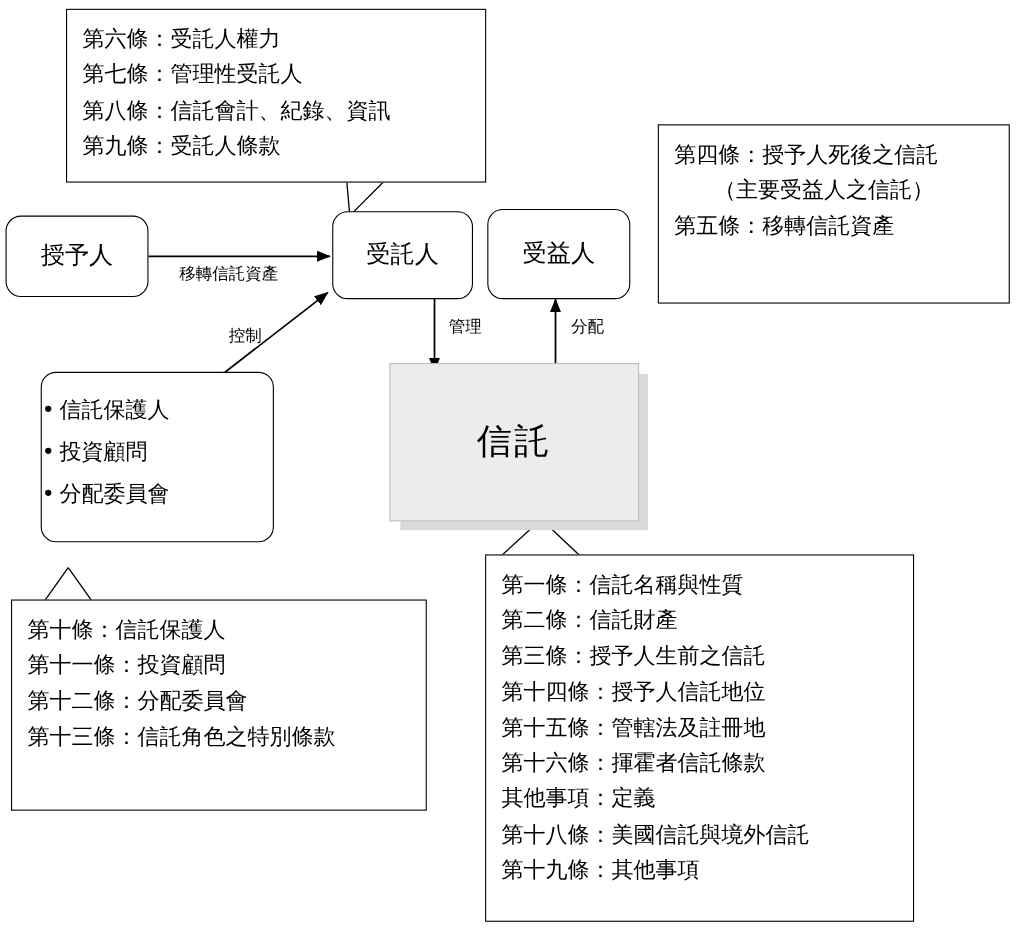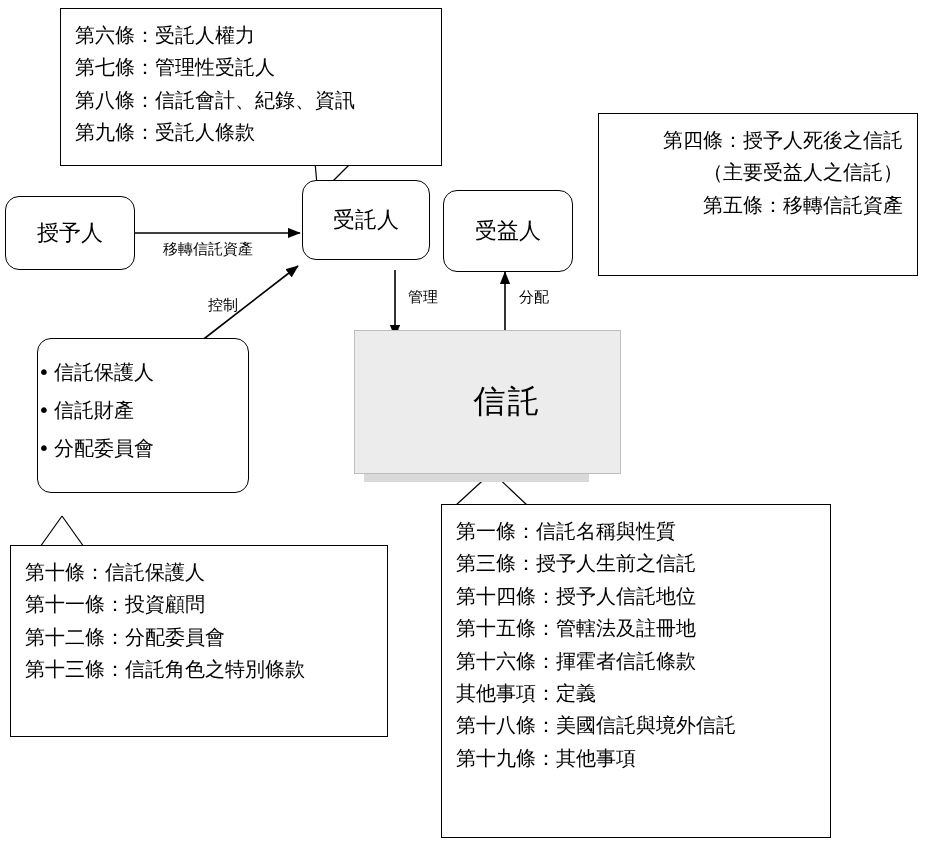--- a/index.html
+++ b/index.html
@@ -129,69 +129,70 @@
     <path d="M492,472 L528,506" stroke="#000000" stroke-width="1.2" fill="none"></path>
   </svg>
 
   <div class="node rect note" style="left:60px; top:8px; width:382px; height:158px;">
     <div>第六條：受託人權力</div>
     <div>第七條：管理性受託人</div>
     <div>第八條：信託會計、紀錄、資訊</div>
     <div>第九條：受託人條款</div>
   </div>
 
-  <div class="node rect note" style="left:598px; top:113px; width:320px; height:163px;text-align:right;">
+  <div class="node rect note" style="left:598px; top:113px; width:320px; height:163px;">
     <div>第四條：授予人死後之信託</div>
     <div class="indent">（主要受益人之信託）</div>
     <div>第五條：移轉信託資產</div>
   </div>
 
   <div class="node rounded center-box" style="left:5px; top:196px; width:130px; height:74px;">
     <span class="lbl">授予人</span>
   </div>
 
-  <div class="node rounded center-box" style="left:302px; top:180px; width:128px; height:80px;">
+  <div class="node rounded center-box" style="left:302px; top:192px; width:128px; height:80px;">
     <span class="lbl">受託人</span>
   </div>
 
   <div class="node rounded center-box" style="left:443px; top:190px; width:130px; height:82px;">
     <span class="lbl">受益人</span>
   </div>
 
   <div class="node rounded bullets" style="left:5px; top:338px; width:212px; height:155px;">
     <div class="bullet-row">
       <span class="dot">•</span><span>信託保護人</span>
     </div>
     <div class="bullet-row">
-      <span class="dot">•</span><span>信託財產</span>
+      <span class="dot">•</span><span>投資顧問</span>
     </div>
     <div class="bullet-row">
       <span class="dot">•</span><span>分配委員會</span>
     </div>
   </div>
 
   <div class="trust-shadow" style="left:364px; top:340px; width:225px; height:142px;"></div>
-  <div class="trust-box" style="left:354px; top:330px; width:225px; height:142px;padding-left:40px;">
+  <div class="trust-box" style="left:354px; top:330px; width:225px; height:142px;">
     <span>信託</span>
   </div>
 
   <div class="edge-label" style="left:163px; top:240px;">移轉信託資產</div>
   <div class="edge-label" style="left:208px; top:296px;">控制</div>
   <div class="edge-label" style="left:408px; top:288px;">管理</div>
   <div class="edge-label" style="left:519px; top:288px;text-align:right;">分配</div>
 
   <div class="node rect note" style="left:10px; top:545px; width:378px; height:192px;">
     <div>第十條：信託保護人</div>
     <div>第十一條：投資顧問</div>
     <div>第十二條：分配委員會</div>
     <div>第十三條：信託角色之特別條款</div>
   </div>
 
   <div class="node rect note" style="left:441px; top:504px; width:390px; height:334px;">
     <div>第一條：信託名稱與性質</div>
+    <div>第二條：信託財產</div>
     <div>第三條：授予人生前之信託</div>
     <div>第十四條：授予人信託地位</div>
     <div>第十五條：管轄法及註冊地</div>
     <div>第十六條：揮霍者信託條款</div>
     <div>其他事項：定義</div>
     <div>第十八條：美國信託與境外信託</div>
     <div>第十九條：其他事項</div>
   </div>
 
 </div>

